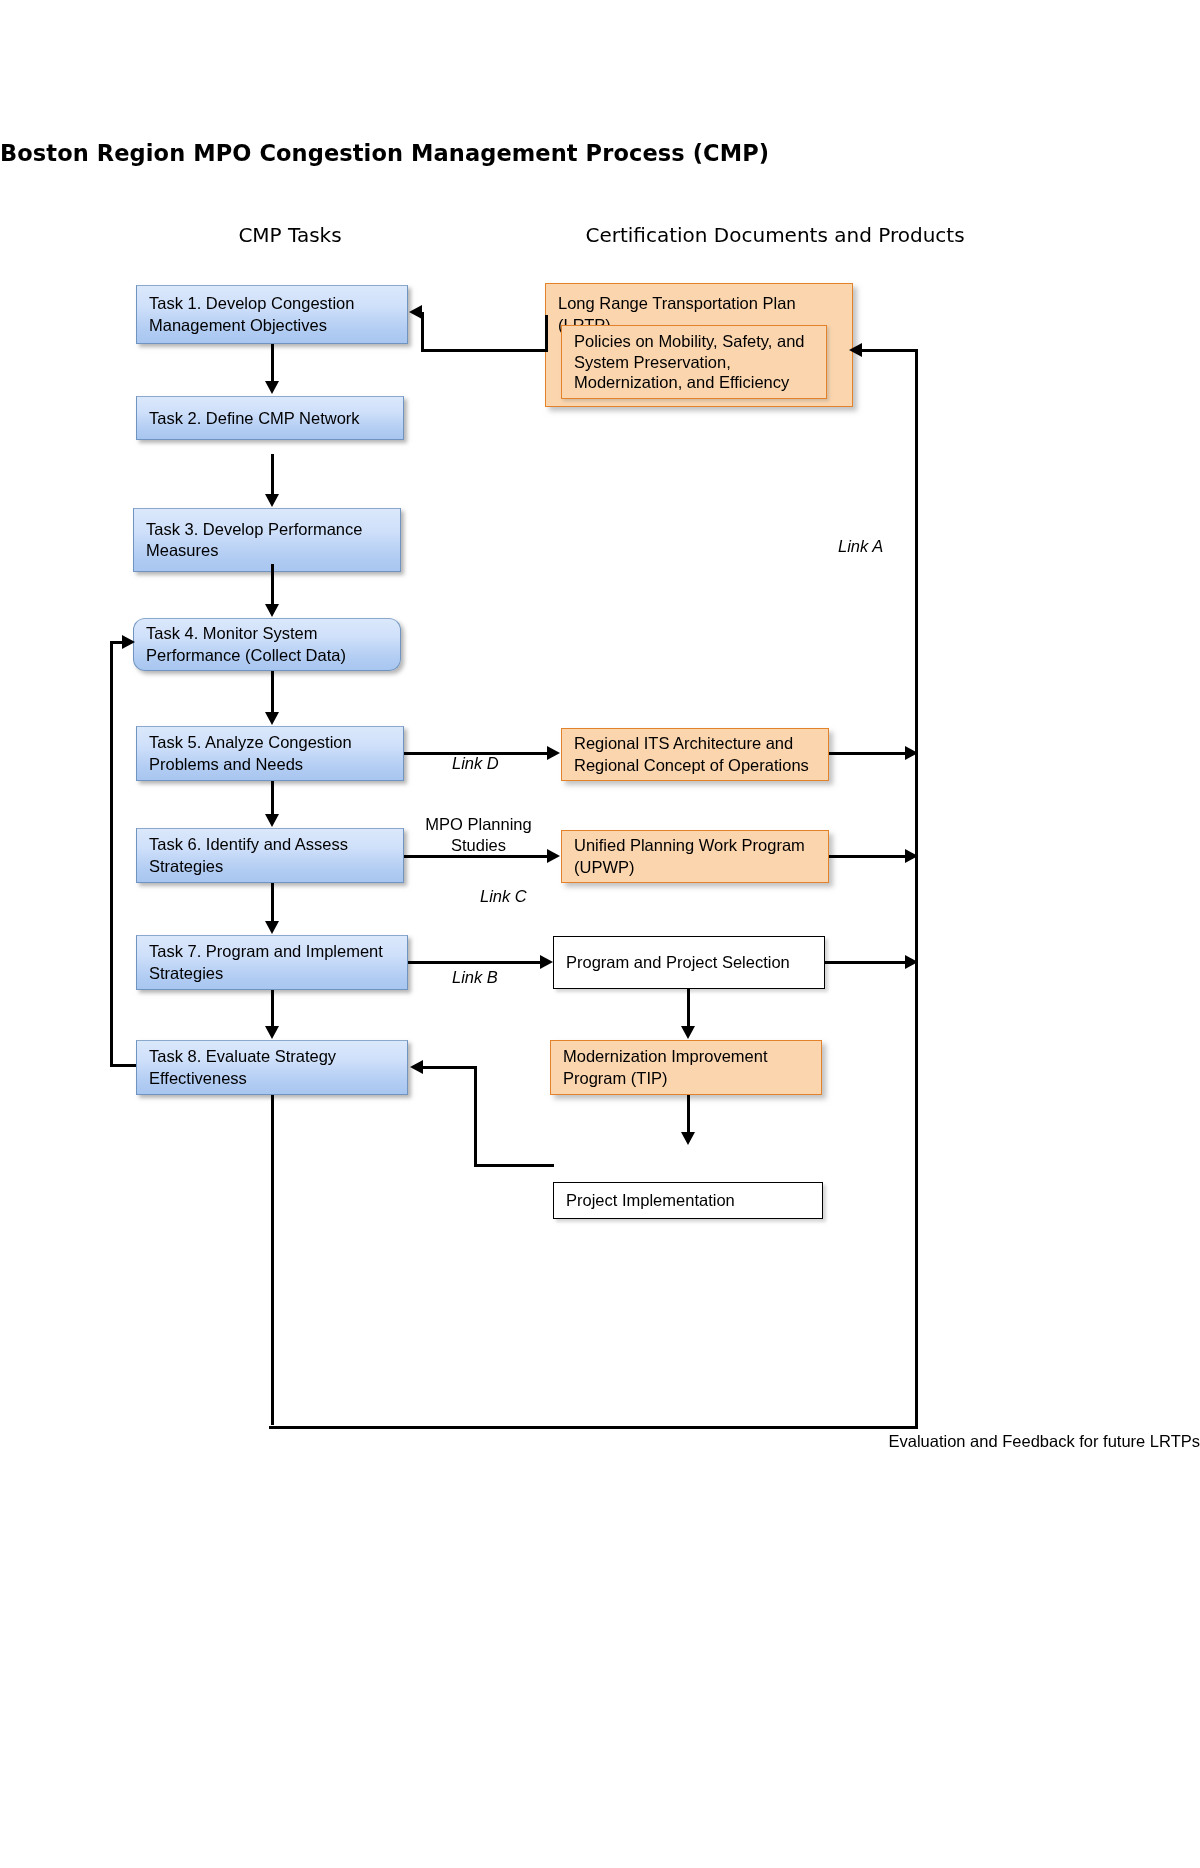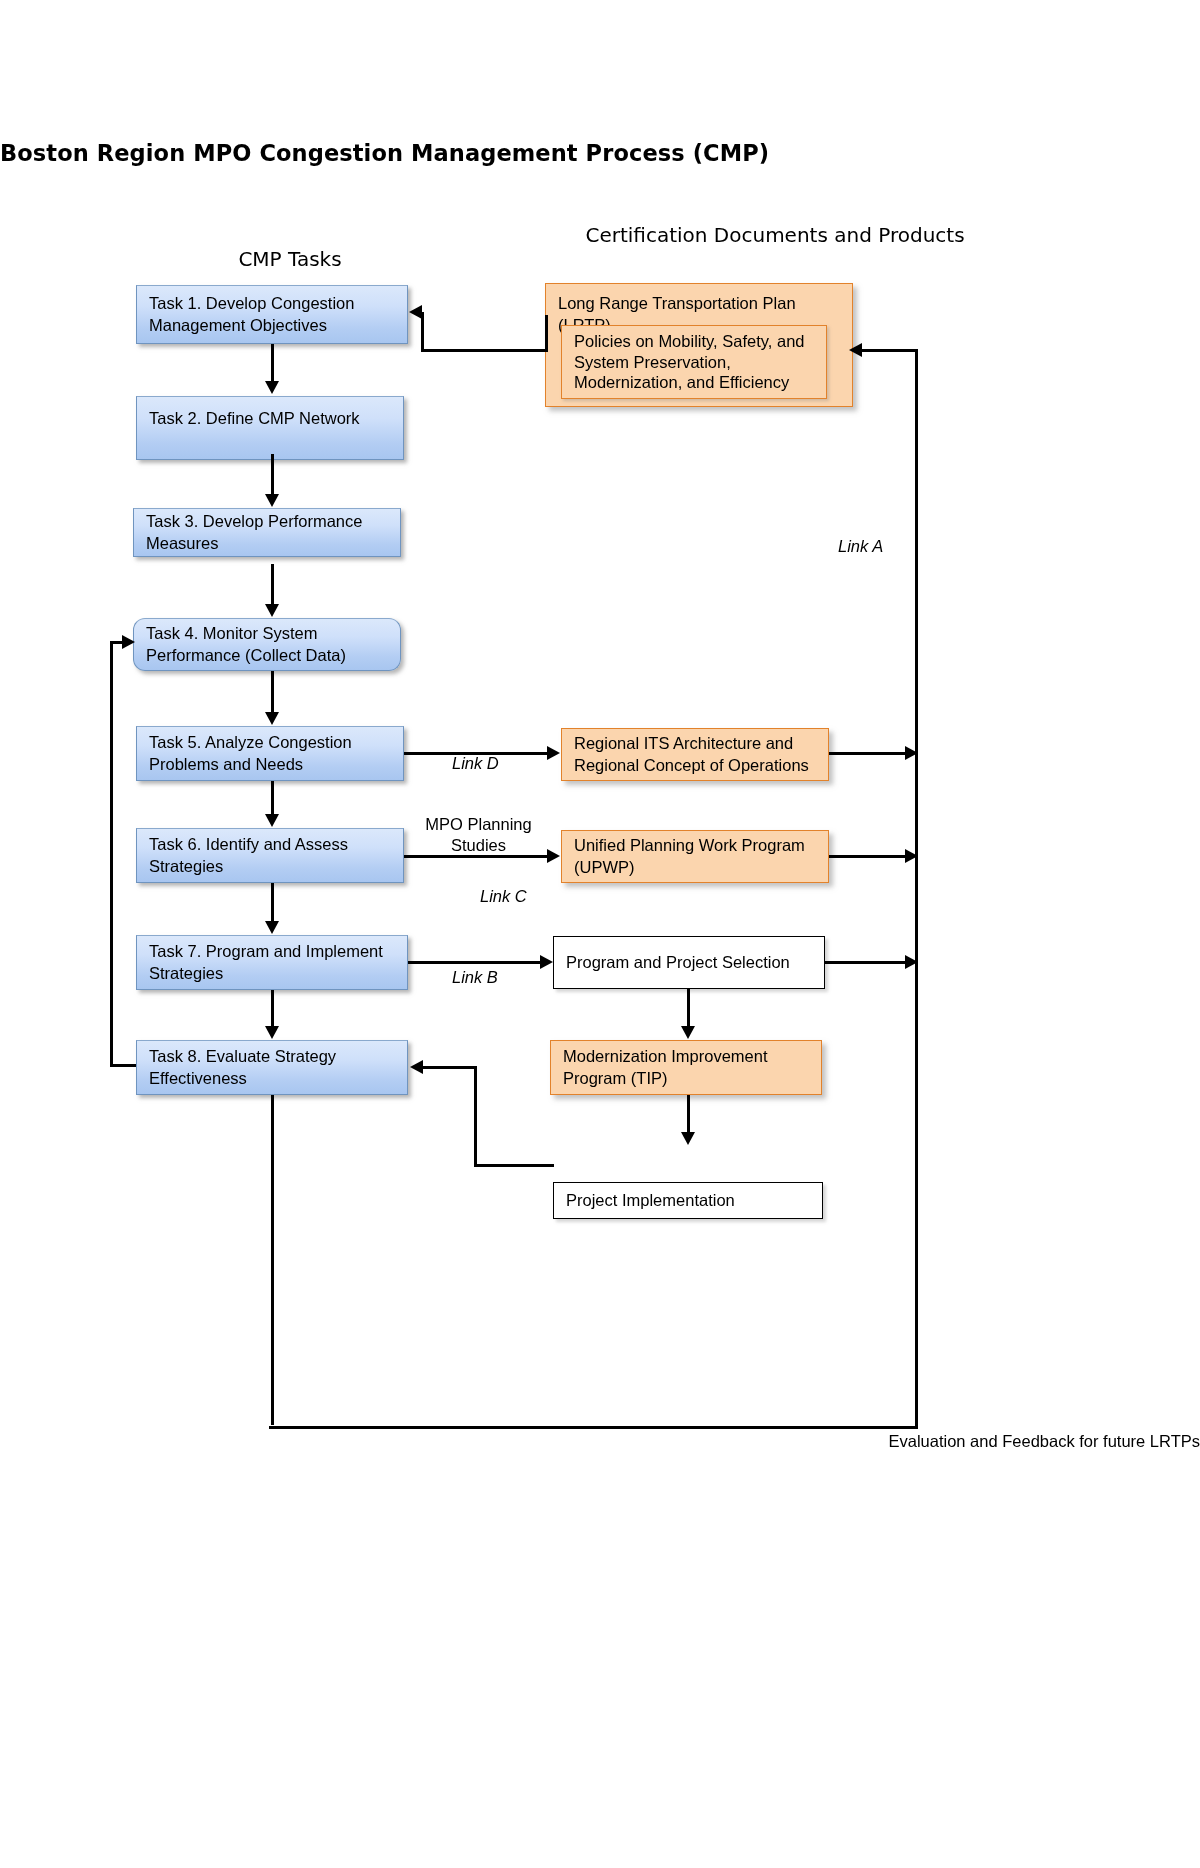--- a/index.html
+++ b/index.html
@@ -7,21 +7,21 @@
   #stage{position:absolute;left:0;top:0;width:1200px;height:1868px;overflow:hidden;}
 
   .title{
     position:absolute;left:0;top:140px;width:1200px;text-align:left;
     font-family:"DejaVu Sans",sans-serif;font-weight:bold;font-size:22.5px;letter-spacing:.1px;
   }
   .colhead{
     position:absolute;text-align:center;font-family:"DejaVu Sans",sans-serif;
     font-size:20px;line-height:27px;color:#000;
   }
-  #head-tasks{left:160px;top:222px;width:260px;margin-top:24px;}
+  #head-tasks{left:160px;top:222px;width:260px;}
   #head-docs{left:540px;top:222px;width:470px;}
 
   
   .box{position:absolute;box-sizing:border-box;display:flex;align-items:center;}
   .box .txt{
     font-size:16.5px;line-height:21.5px;padding:0 0 0 12px;width:100%;
     font-family:"Liberation Sans",sans-serif;white-space:pre-line;
   }
   .task{
     background:linear-gradient(to bottom,#dbe8fb 0%,#cfe0fa 35%,#b3cdf3 75%,#a8c6f0 100%);
@@ -66,24 +66,24 @@
 
   <div class="title">Boston Region MPO Congestion Management Process (CMP)</div>
 
   <div class="colhead" id="head-tasks">CMP Tasks</div>
   <div class="colhead" id="head-docs">Certification Documents and Products</div>
 
   <div class="box task" style="left:136px;top:285px;width:272px;height:59px;">
     <div class="txt">Task 1. Develop Congestion
 Management Objectives</div>
   </div>
-  <div class="box task" style="left:136px;top:396px;width:268px;height:64px;">
+  <div class="box task" style="left:136px;top:396px;width:268px;height:44px;">
     <div class="txt" style="align-self:flex-start;padding-top:11px;">Task 2. Define CMP Network</div>
   </div>
-  <div class="box task" style="left:133px;top:508px;width:268px;height:49px;align-items:center;">
+  <div class="box task" style="left:133px;top:508px;width:268px;height:64px;align-items:center;">
     <div class="txt">Task  3. Develop Performance
 Measures</div>
   </div>
   <div class="box task" style="left:133px;top:618px;width:268px;height:53px;border-radius:12px;">
     <div class="txt">Task  4. Monitor System
 Performance (Collect Data)</div>
   </div>
   <div class="box task" style="left:136px;top:726px;width:268px;height:55px;">
     <div class="txt">Task 5. Analyze Congestion
 Problems and Needs</div>

